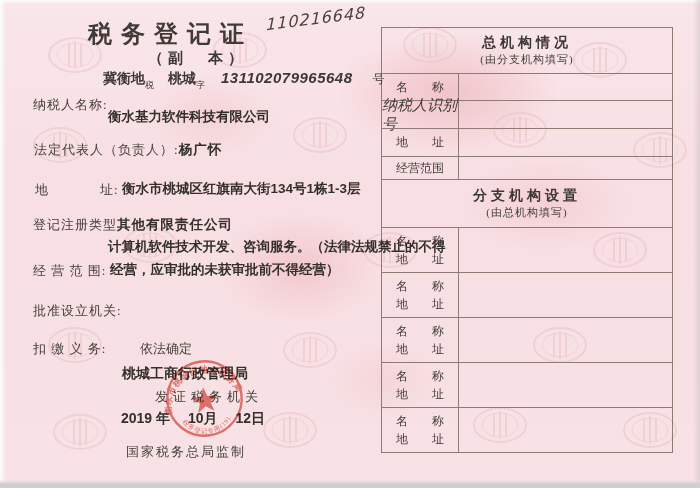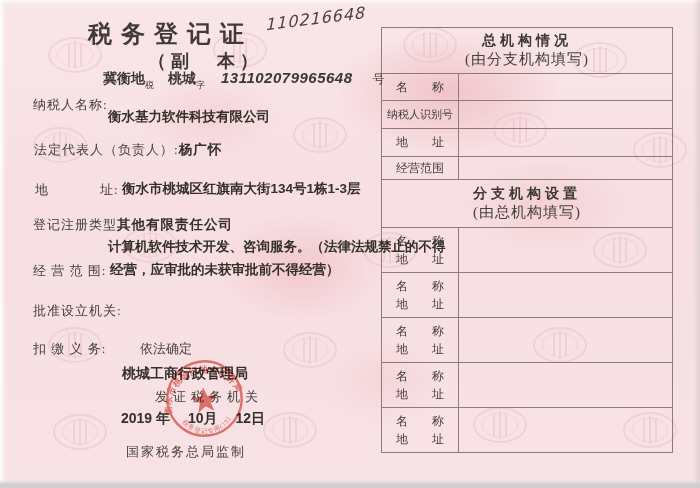--- a/index.html
+++ b/index.html
@@ -18,39 +18,39 @@
   
   .edge-left{left:0;top:0;width:6px;height:100%;background:linear-gradient(90deg,#fdfdfd,rgba(255,255,255,0));z-index:9;}
   .edge-top{left:0;top:0;width:100%;height:4px;background:linear-gradient(180deg,rgba(255,255,255,.85),rgba(255,255,255,0));z-index:9;}
   .edge-bottom{left:0;bottom:0;width:100%;height:9px;background:linear-gradient(0deg,#cfcfcf 0,#cfcfcf 45%,rgba(228,224,224,.55) 75%,rgba(228,224,224,0));z-index:9;}
   .edge-right{right:0;top:0;width:7px;height:100%;background:linear-gradient(270deg,rgba(196,184,186,.45),rgba(196,184,186,0));z-index:9;}
   
   .wm{position:absolute;opacity:.45;z-index:0;}
   
   .title{left:88px;top:18px;width:170px;font-size:24px;font-weight:bold;letter-spacing:9px;color:#413b38;z-index:3;}
   .handwritten{left:266px;top:9px;font-family:"DejaVu Sans",sans-serif;font-style:italic;font-size:16px;color:#4c413d;transform:rotate(-7deg) skewX(-8deg);letter-spacing:1px;z-index:3;}
-  .subtitle{left:148px;top:49px;font-size:18px;font-weight:bold;letter-spacing:5px;z-index:3;}
+  .subtitle{left:148px;top:49px;font-size:15px;font-weight:bold;letter-spacing:5px;z-index:3;}
   .serialline{left:103px;top:69px;z-index:3;white-space:nowrap;}
   .serialline .big{font-size:14px;font-weight:bold;}
   .serialline .sub{font-size:9px;vertical-align:-5px;}
   .serialline .num{font-family:"Liberation Sans",sans-serif;font-size:15px;font-weight:bold;letter-spacing:.5px;margin-left:12px;font-style:italic;}
   .serialline .suf{font-size:12px;margin-left:16px;}
   .lbl{font-size:13px;color:#45403c;letter-spacing:1px;z-index:3;}
   .val{font-family:"Liberation Sans",sans-serif;font-size:13.5px;font-weight:bold;color:#343029;z-index:3;white-space:nowrap;}
   .kai{font-size:13px;color:#45403c;z-index:3;}
   
   .rtable{left:381px;top:27px;width:292px;height:426px;border:1px solid #8d7b74;display:flex;flex-direction:column;box-sizing:border-box;z-index:2;background:rgba(255,255,255,0.02);}
   .trow{display:flex;box-sizing:border-box;}
   .trow + .trow{border-top:1px solid #8d7b74;}
   .lcell{width:77px;border-right:1px solid #8d7b74;display:flex;align-items:center;justify-content:center;font-size:12px;color:#423c38;box-sizing:border-box;}
-  .lcell.tight{font-size:11px;letter-spacing:0;}
+  .lcell.tight{font-size:15px;letter-spacing:0;font-style:italic;}
   .vcell{flex:1;}
   .thead{flex-direction:column;align-items:center;justify-content:center;}
   .htitle{font-size:14px;font-weight:bold;letter-spacing:4px;color:#3e3834;}
-  .hsub{font-size:15px;color:#45403c;margin-top:0;letter-spacing:1px;}
+  .hsub{font-size:11px;color:#45403c;margin-top:0;letter-spacing:1px;}
   .pairlabels{flex-direction:column;justify-content:center;gap:6px;}
   .pairlabels div{line-height:1;}
   
   .stamp{left:156px;top:350px;width:97px;height:97px;z-index:5;opacity:.82;mix-blend-mode:multiply;transform:rotate(-8deg);}
 </style>
 </head>
 <body>
 
 <div class="card">
 

